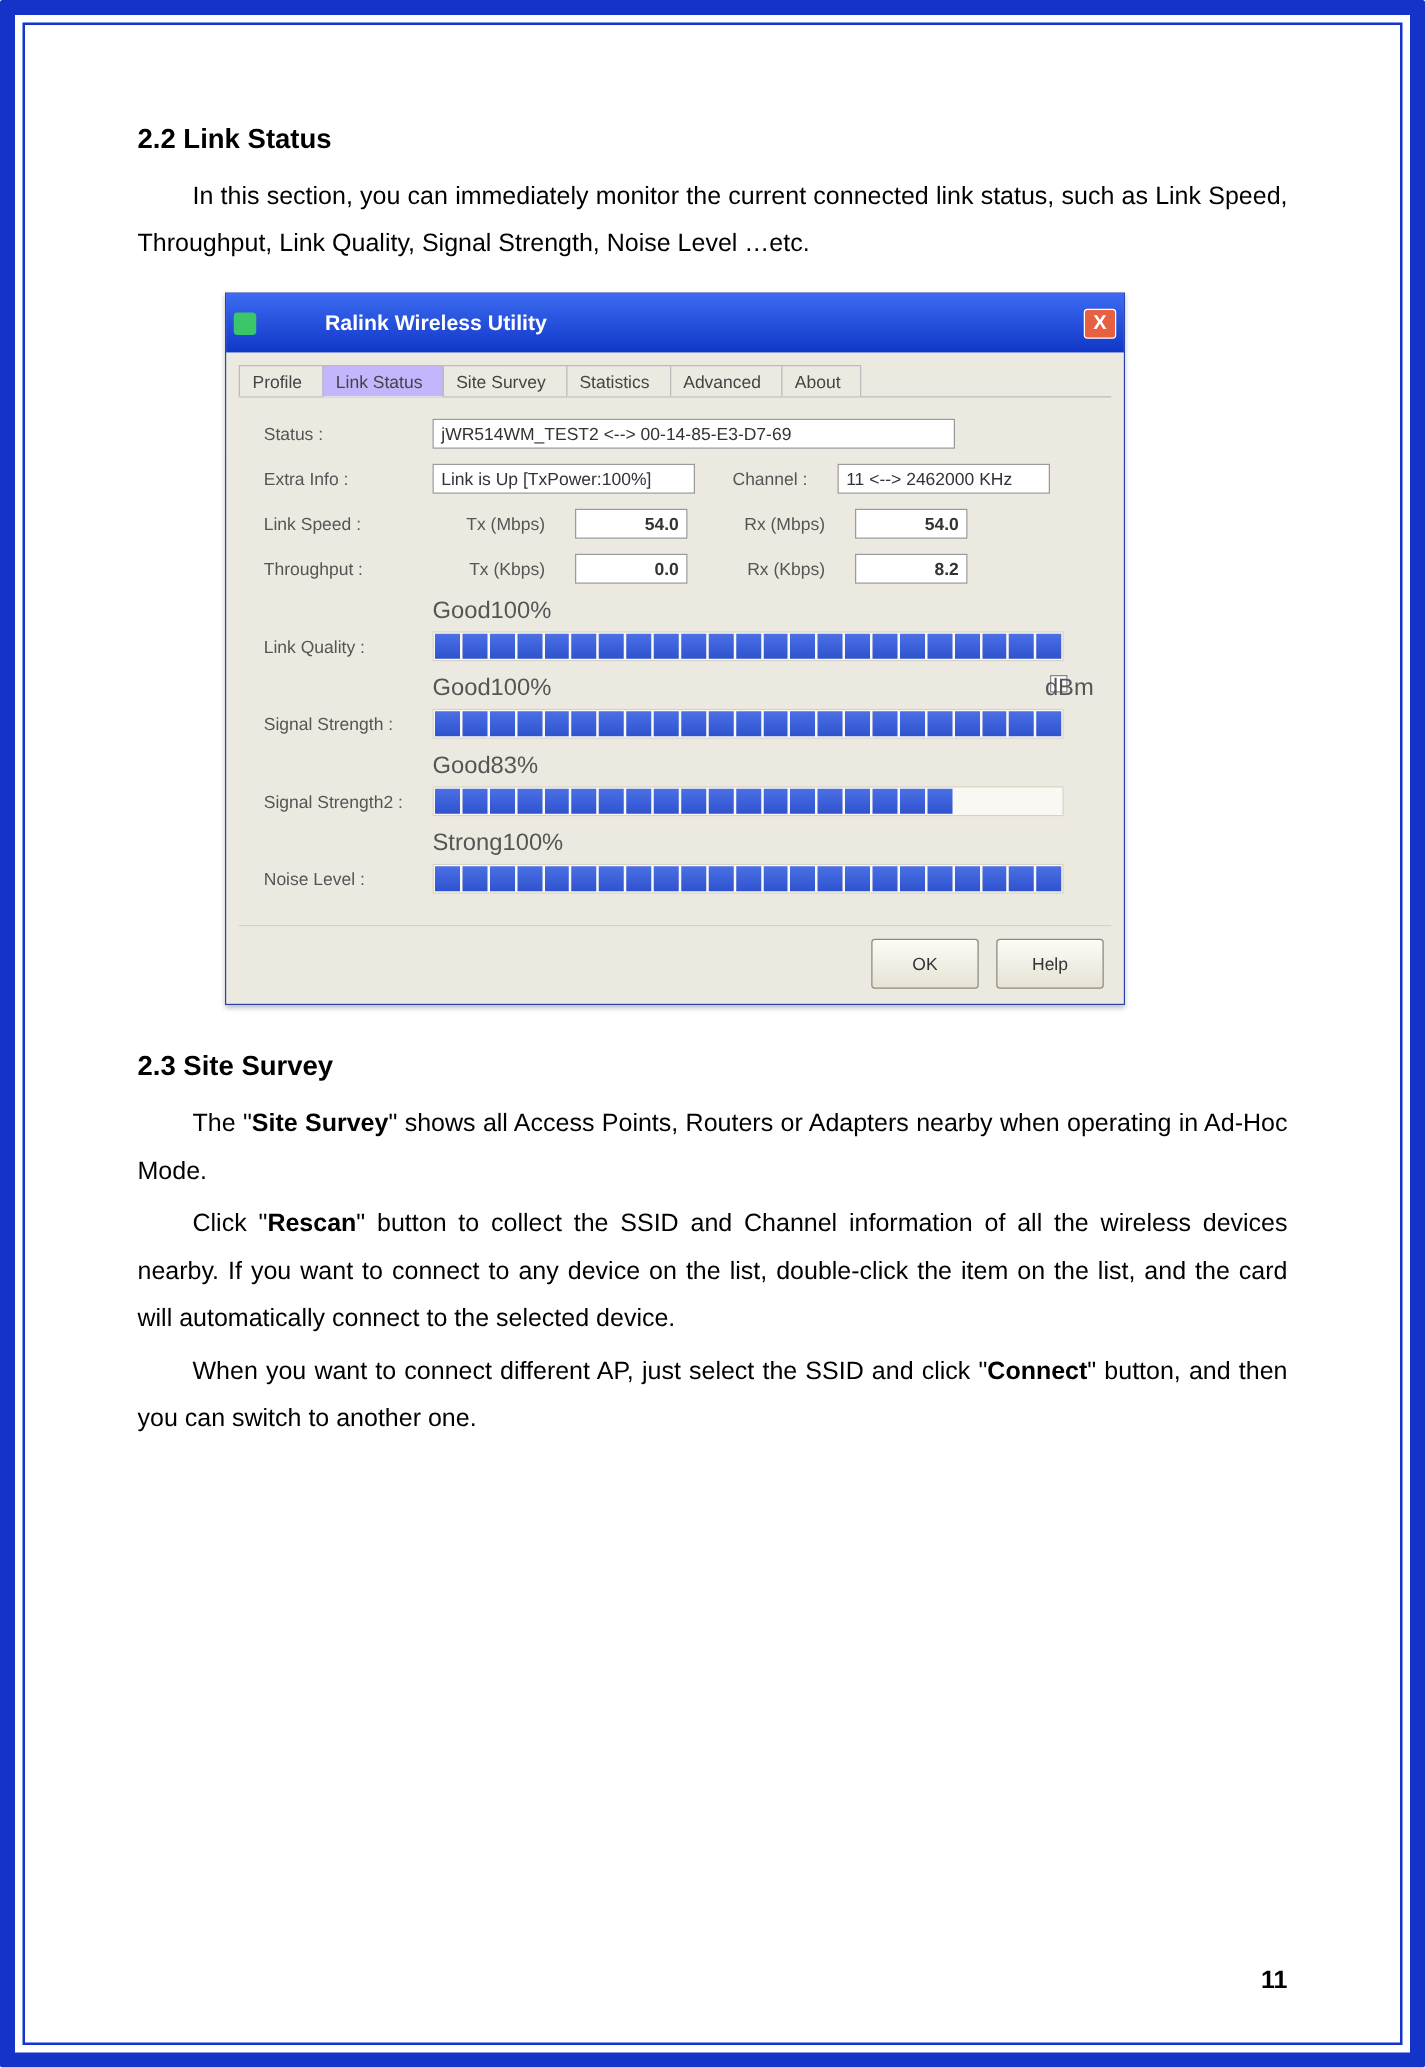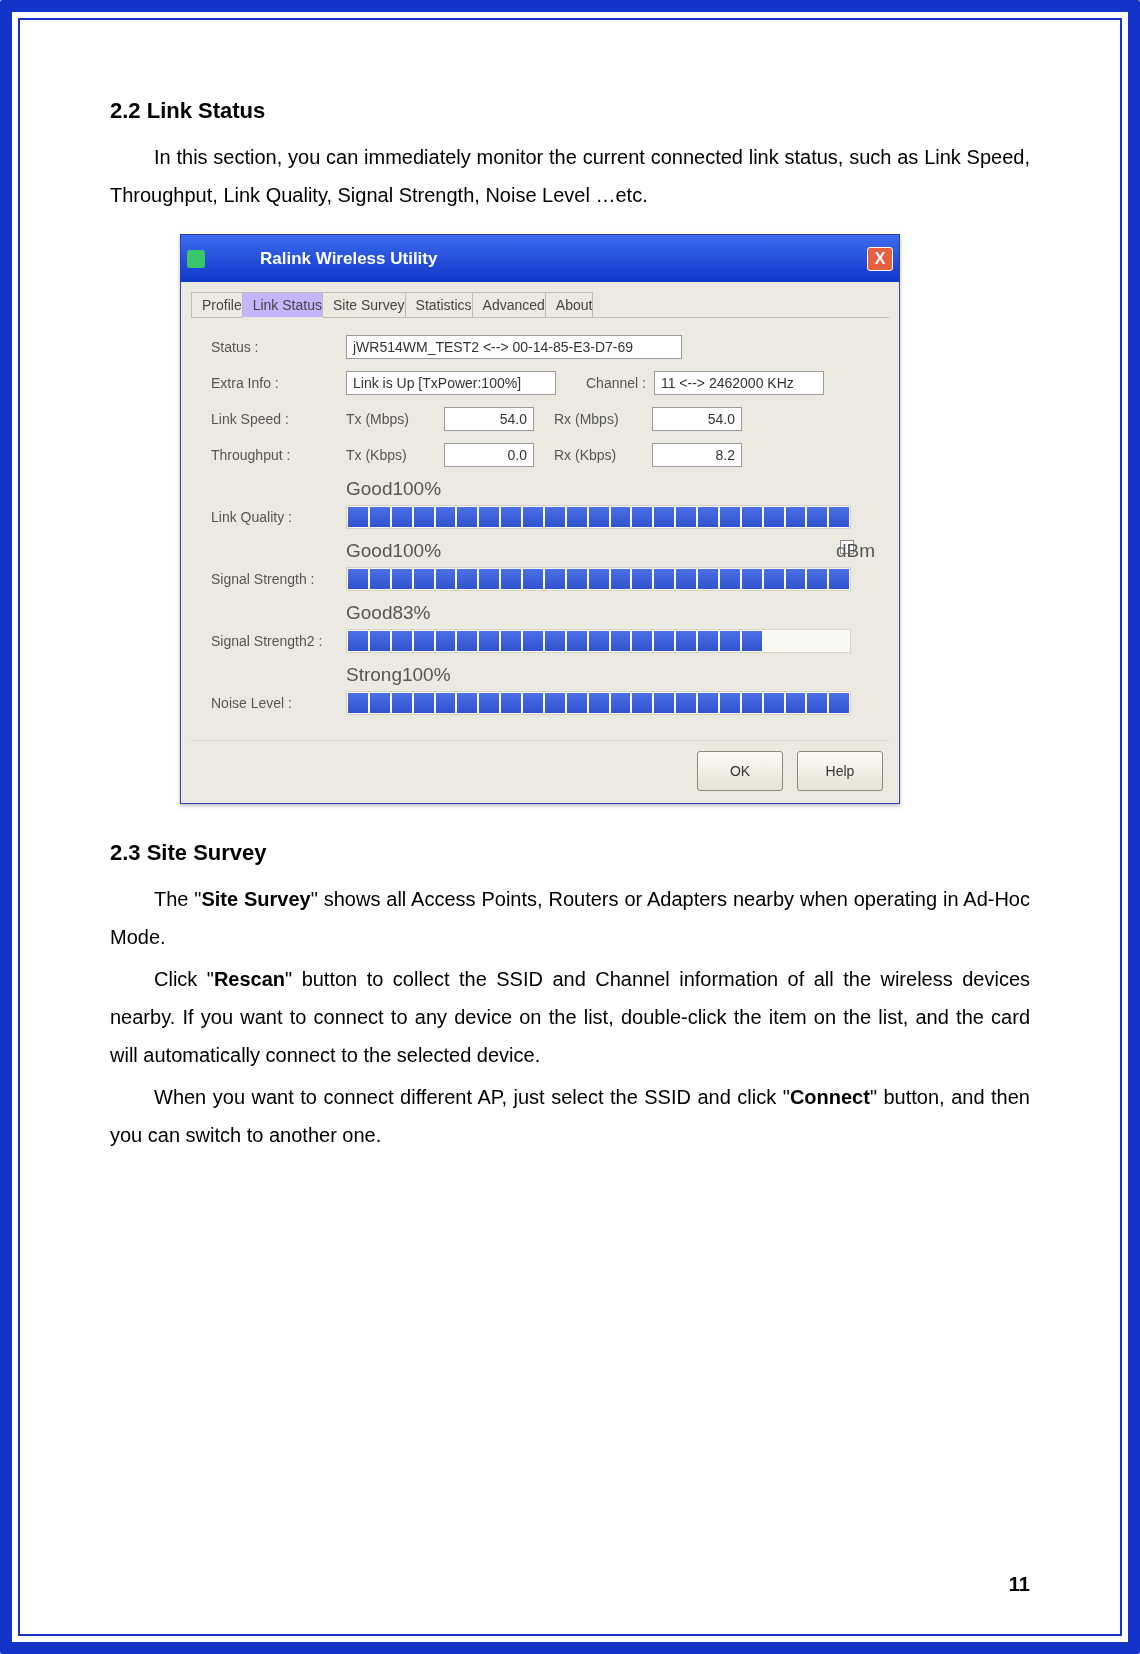--- a/index.html
+++ b/index.html
@@ -86,21 +86,21 @@
     font-size: 15px;
     color: #333;
   }
   .tabs {
     display: flex;
     align-items: flex-end;
     border-bottom: 1px solid #bbb;
     margin-bottom: 10px;
   }
   .tab {
-    padding: 4px 0 4px 10px;
+    padding: 4px 16px 4px 10px;
     border: 1px solid #bbb;
     border-bottom: none;
     background: #eceae0;
     margin-right: -1px;
     font-size: 14px;
     color: #444;
     position: relative;
   }
   .tab.active {
     background: #c4b5fd;
@@ -119,22 +119,22 @@
   .lbl { width: 135px; color: #555; font-size: 14px; }
   .field {
     border: 1px solid #9a9a9a;
     background: #fff;
     height: 24px;
     padding: 2px 6px;
     font-size: 14px;
     color: #333;
     display: flex; align-items: center;
   }
-  .field.right { justify-content: flex-end; }
-  .sublbl { font-size: 14px; color: #555; margin-right: 8px; }
+  .field.right { justify-content: flex-end; font-weight: bold; }
+  .sublbl { font-size: 14px; color: #555; margin-right: 24px; text-align: right; }
   .bar-wrap {
     width: 505px;
     height: 24px;
     background: #f9f8f2;
     border: 1px solid #d6d3c6;
     display: flex;
     gap: 2px;
     padding: 1px;
     overflow: hidden;
   }
@@ -195,21 +195,21 @@
         <div class="tab">Site Survey</div>
         <div class="tab">Statistics</div>
         <div class="tab">Advanced</div>
         <div class="tab">About</div>
       </div>
 
       <div class="form-area">
 
         <div class="row">
           <div class="lbl">Status :</div>
-          <div class="field" style="width:336px">jWR514WM_TEST2 &lt;--&gt; 00-14-85-E3-D7-69</div>
+          <div class="field" style="width:418px">jWR514WM_TEST2 &lt;--&gt; 00-14-85-E3-D7-69</div>
         </div>
 
         <div class="row">
           <div class="lbl">Extra Info :</div>
           <div class="field" style="width:210px">Link is Up [TxPower:100%]</div>
           <div style="width:30px"></div>
           <div class="sublbl">Channel :</div>
           <div class="field" style="width:170px">11 &lt;--&gt; 2462000 KHz</div>
         </div>
 

